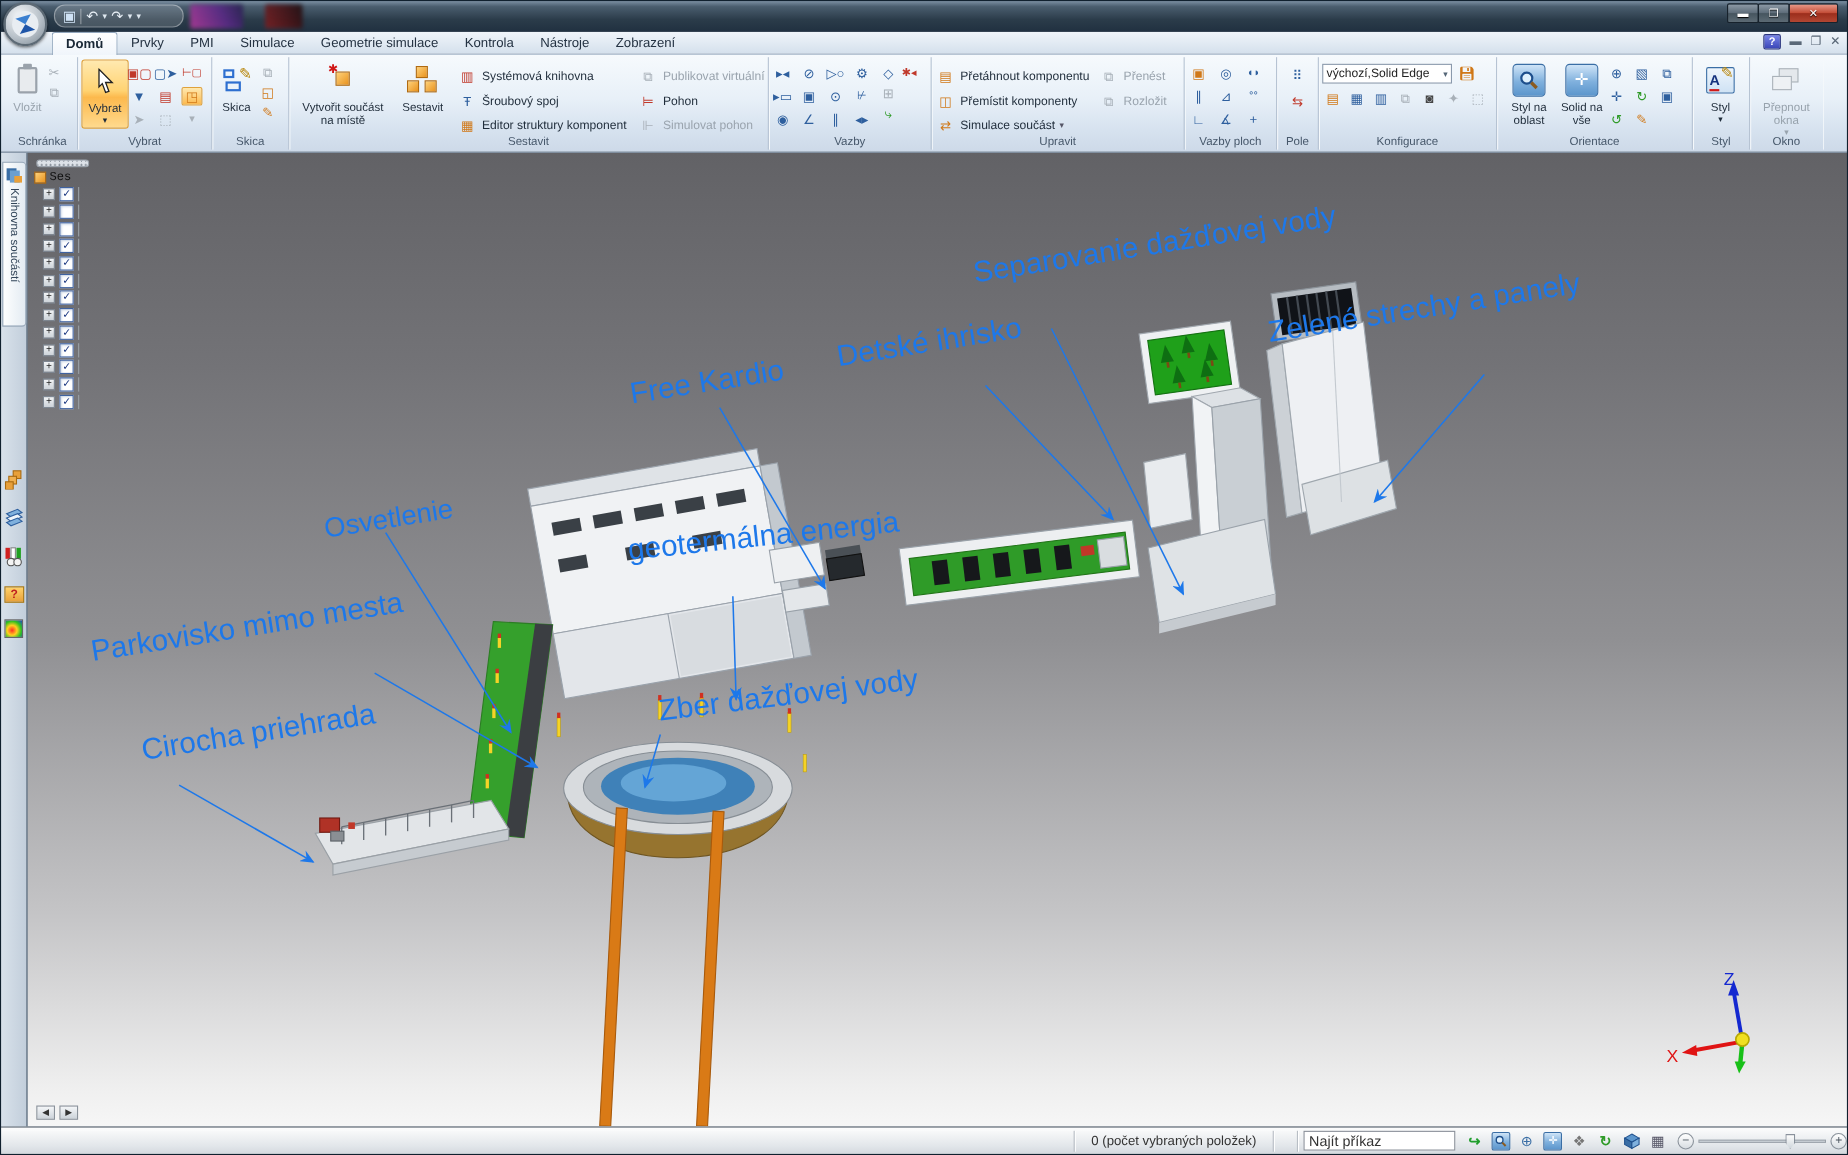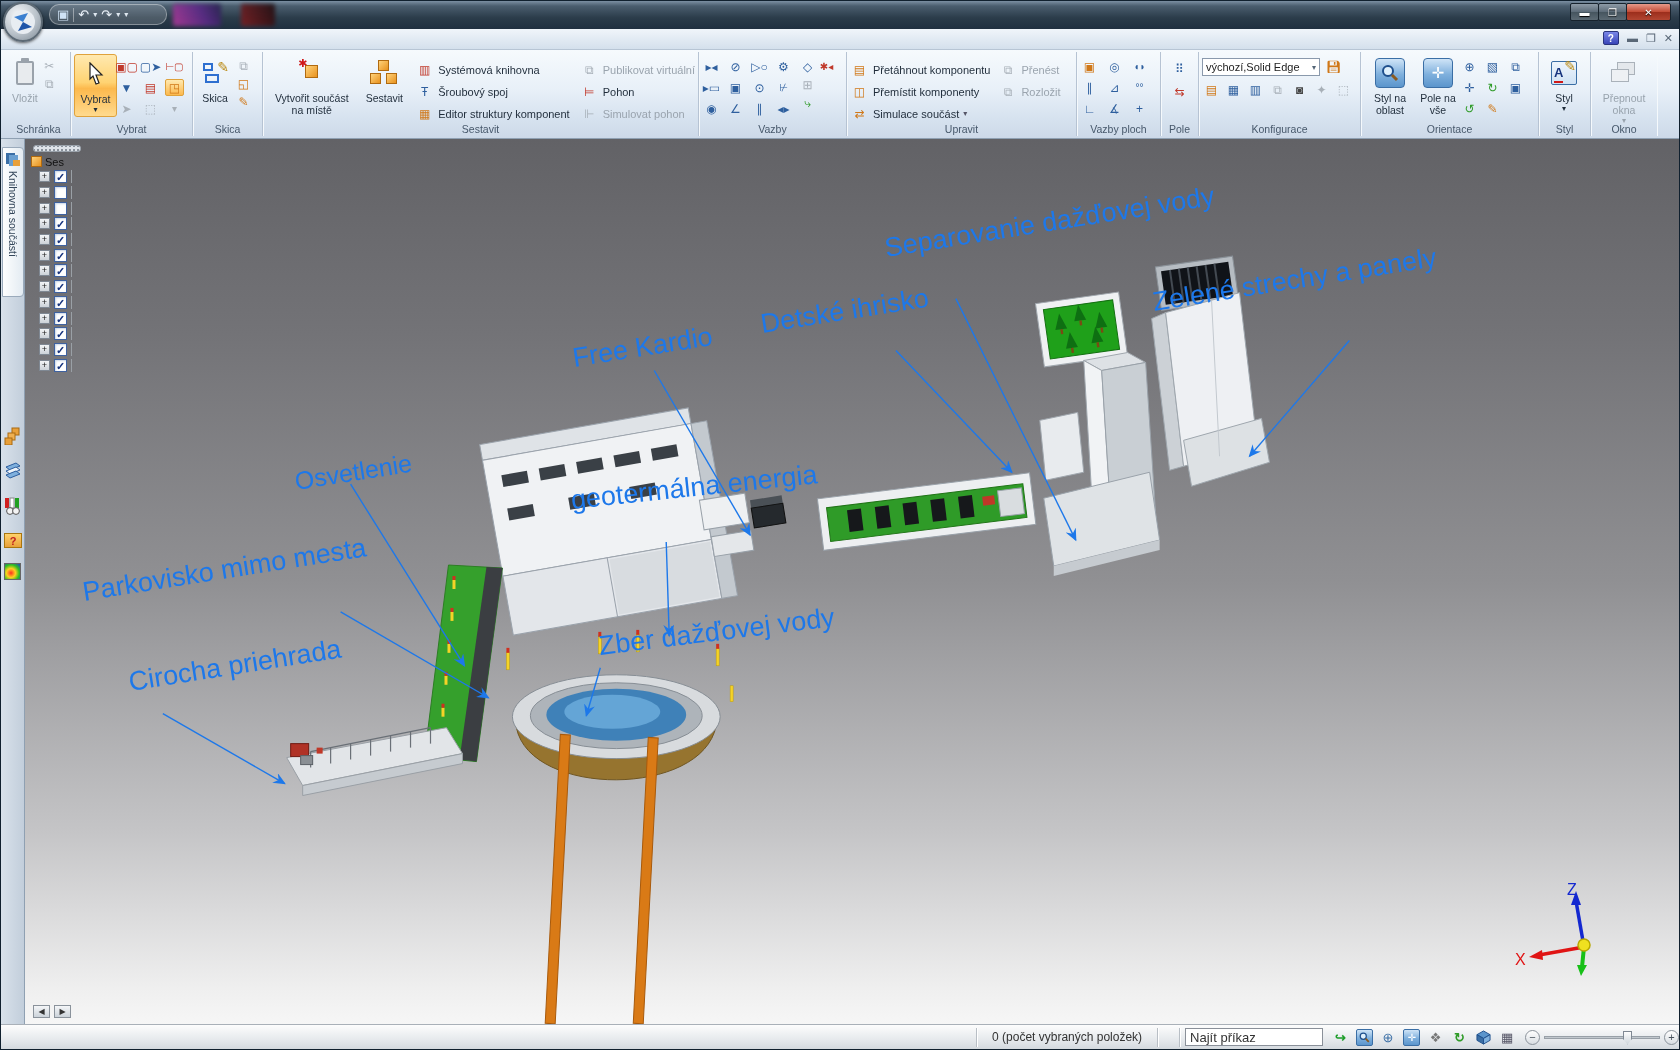--- a/index.html
+++ b/index.html
@@ -88,21 +88,21 @@
 
   
   #viewport { position:absolute; left:24px; top:138px; right:0; bottom:25px;
     background:linear-gradient(180deg,#626266 0%, #737377 22%, #909093 50%, #c4c4c6 78%, #efefef 96%, #f6f6f6 100%); }
   #model-svg, #leader-svg { position:absolute; left:0; top:0; width:100%; height:100%; }
   #leader-svg { pointer-events:none; }
   .vp-label { position:absolute; color:#1d78ea; white-space:nowrap; transform-origin:left center; z-index:5; }
   #annotations { position:absolute; inset:0; pointer-events:none; }
 
   
-  #tree { position:absolute; left:6px; top:6px; width:70px; z-index:6; }
+  #tree { position:absolute; left:6px; top:6px; width:70px; z-index:6;font-family:Liberation Mono, monospace; }
   #grip { width:48px; height:7px; margin-left:2px; border-radius:3px; background:#dde2e8; border:1px solid #9aa2ab;
     background-image:radial-gradient(#8a929b 1px, transparent 1px); background-size:4px 4px; background-position:2px 2px; }
   #tree-root { display:flex; align-items:center; gap:3px; height:15px; margin-top:2px; font-size:11px; color:#111; overflow:hidden; width:58px; }
   .tree-row { display:flex; align-items:center; height:15.7px; gap:4px; padding-left:8px; }
   .plusbox { width:11px; height:11px; background:linear-gradient(#f2f4f6,#ccd2d8); border:1px solid #7f8893;
     font-size:9px; line-height:9px; text-align:center; color:#222; }
   .cbx { width:13px; height:13px; background:#fff; border:1px solid #3f62a0; box-shadow:inset 1px 1px 2px #c8d4e4;
     font-size:11px; font-weight:bold; color:#16337e; text-align:center; line-height:12px; }
   .treeline { width:1px; height:13px; background:#9aa0a6; }
 
@@ -150,20 +150,30 @@
     <div class="thumb" id="thumb1"></div>
     <div class="thumb" id="thumb2"></div>
     <div id="winbtns">
       <div class="wbtn">▬</div>
       <div class="wbtn">❐</div>
       <div class="wbtn close">✕</div>
     </div>
   </div>
 
   <div id="tabrow">
+    <div id="tabs">
+      <div class="rtab active">Domů</div>
+      <div class="rtab">Prvky</div>
+      <div class="rtab">PMI</div>
+      <div class="rtab">Simulace</div>
+      <div class="rtab">Geometrie simulace</div>
+      <div class="rtab">Kontrola</div>
+      <div class="rtab">Nástroje</div>
+      <div class="rtab">Zobrazení</div>
+    </div>
     <div id="tabrow-right">
       <div id="help-ic">?</div>
       <span class="docbtn">▬</span>
       <span class="docbtn">❐</span>
       <span class="docbtn">✕</span>
     </div>
   </div>
 
   <div id="ribbon">
 
@@ -379,21 +389,21 @@
                 <line x1="11" y1="11" x2="16" y2="16" stroke="#8a5a20" stroke-width="3"></line>
               </svg>
             </span>
           </span>
         <span>Styl na oblast</span>
       </div>
       <div class="bigbtn" style="width:44px;">
         <span class="bicon">
             <span class="bluebox" style="color:#fff;font-size:15px;">✛</span>
           </span>
-        <span>Pole na vše</span>
+        <span>Solid na vše</span>
       </div>
       <div class="grid33" style="grid-template-columns:repeat(3,23px);">
         <span class="mi">⊕</span>
         <span class="mi">▧</span>
         <span class="mi">⧉</span>
         <span class="mi">✛</span>
         <span class="mi green">↻</span>
         <span class="mi">▣</span>
         <span class="mi green">↺</span>
         <span class="mi orange">✎</span>

